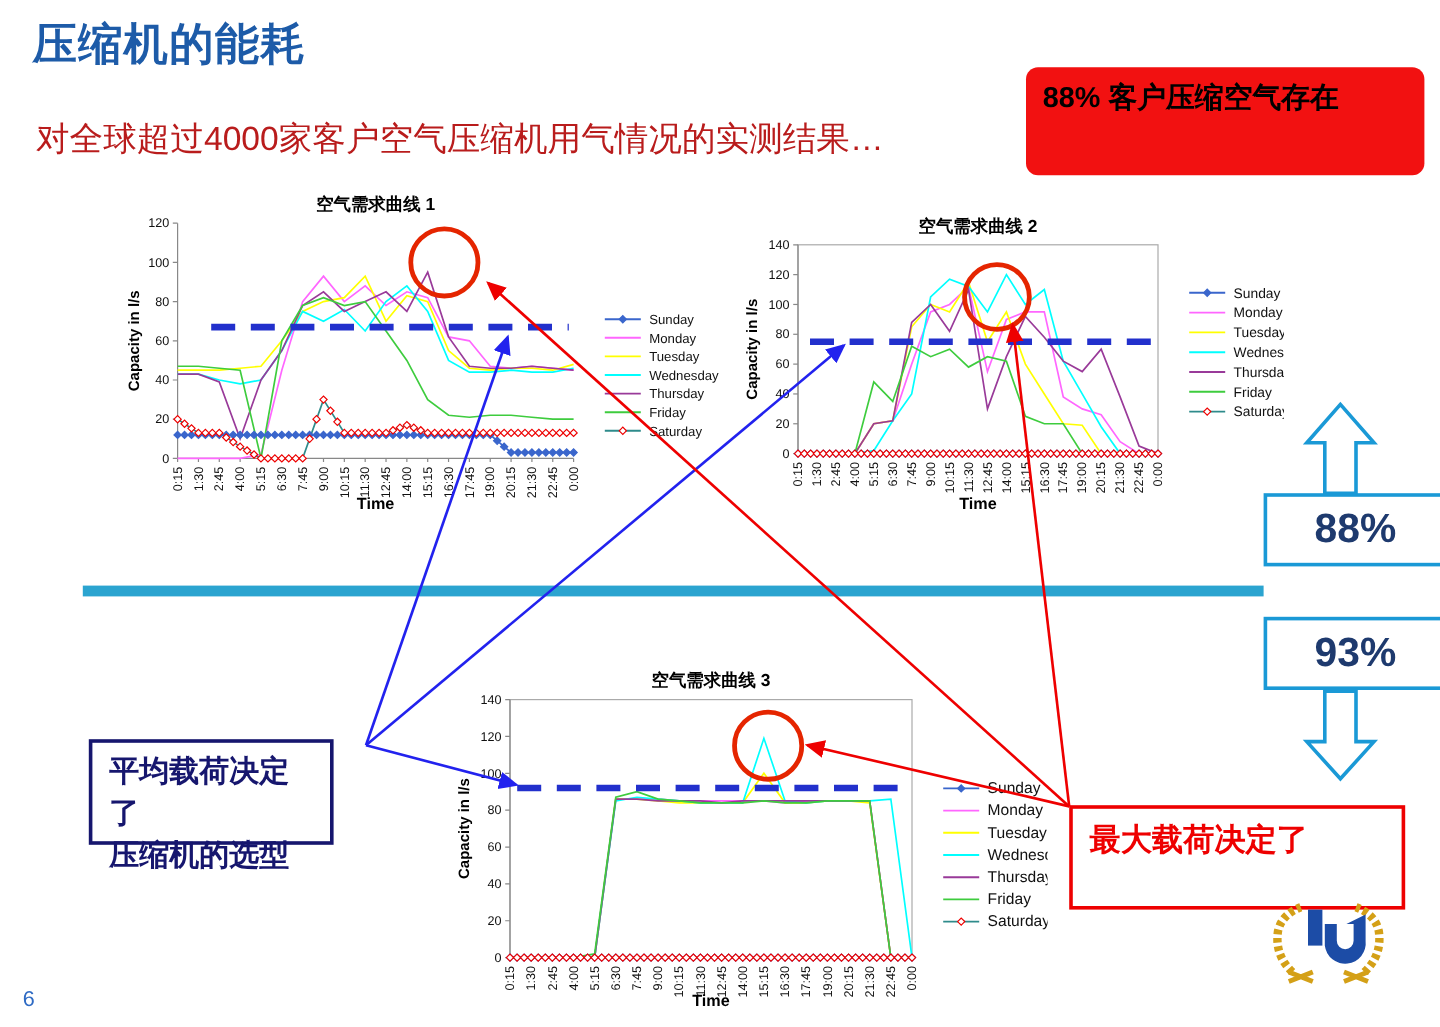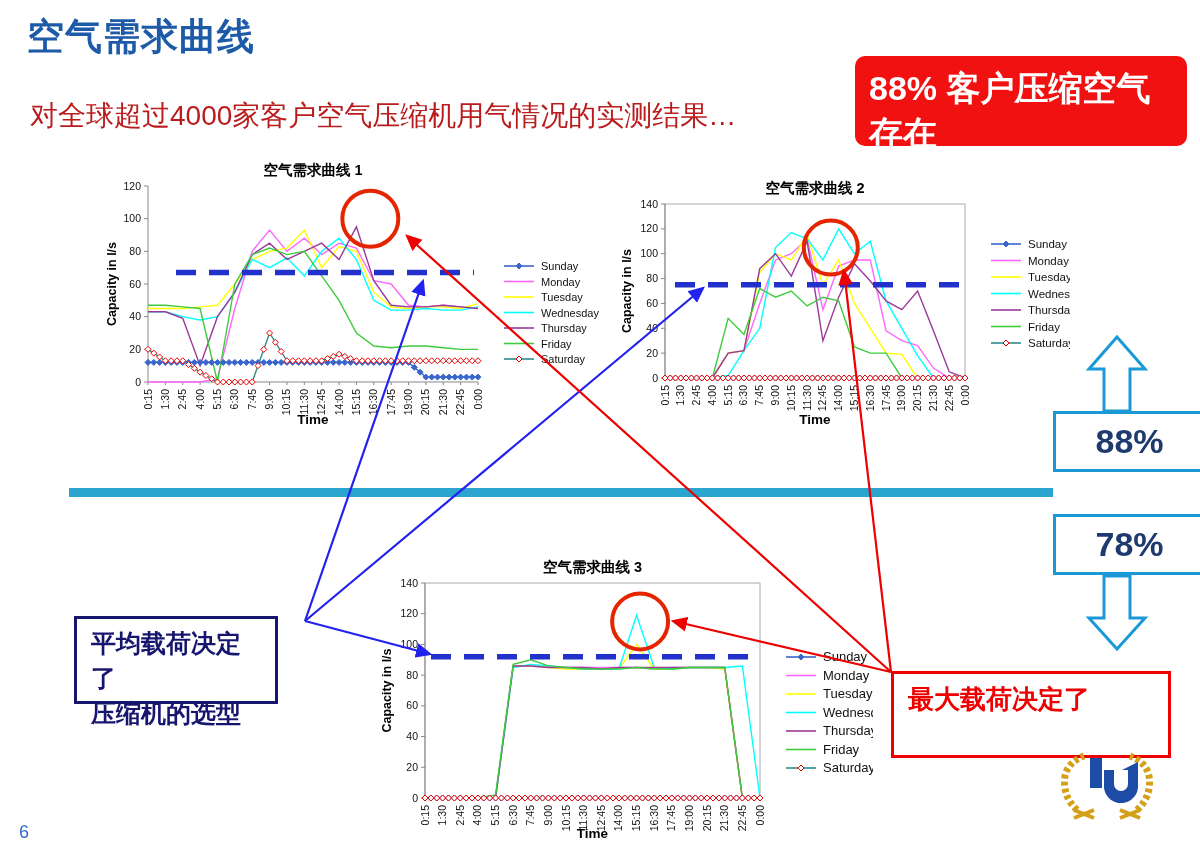--- a/index.html
+++ b/index.html
@@ -2,47 +2,46 @@
 <html><head>
 <meta charset="utf-8">
 <style>
   html,body{margin:0;padding:0;background:#fff;}
   .slide{position:relative;width:1200px;height:856px;background:#fff;overflow:hidden;
          font-family:"Liberation Sans","DejaVu Sans",sans-serif;}
   .abs{position:absolute;}
   .page-title{left:27px;top:12px;font-size:37px;font-weight:bold;color:#1d5ba8;letter-spacing:1px;}
   .page-subtitle{left:30px;top:97px;font-size:28px;font-weight:normal;color:#b91c1c;}
   .badge{left:855px;top:56px;width:332px;height:90px;background:#f21111;border-radius:10px;
-         color:#ffffff;font-size:34px;font-weight:bold;line-height:1.33;padding:10px 14px;box-sizing:border-box;}
+         color:#000000;font-size:24px;font-weight:bold;line-height:1.33;padding:10px 14px;box-sizing:border-box;}
   .divider{left:69px;top:488px;width:984px;height:9px;background:#2ba4d0;}
   .statbox{width:153px;height:61px;border:3px solid #1a99d6;background:#fff;color:#1e3a6e;
            font-size:34px;font-weight:bold;display:flex;align-items:center;justify-content:center;box-sizing:border-box;}
   .stat-top{left:1053px;top:411px;}
   .stat-bottom{left:1053px;top:514px;}
   .callout{background:#fff;box-sizing:border-box;font-weight:bold;line-height:1.4;padding:7px 14px;}
   .callout-left{left:74px;top:616px;width:204px;height:88px;border:3px solid #16166e;color:#16166e;font-size:25px;}
   .callout-right{left:891px;top:671px;width:280px;height:87px;border:3px solid #ee0000;color:#ee0000;font-size:26px;}
   .page-number{left:19px;top:822px;font-size:18px;color:#2f6bc4;}
   .chart-svg{position:absolute;}
   .overlay{left:0;top:0;width:1200px;height:856px;pointer-events:none;}
   .logo{left:1032px;top:748px;width:150px;height:100px;}
   .logo-text{left:1030px;top:810px;width:150px;text-align:center;font-family:"DejaVu Serif","Liberation Serif",serif;
              font-style:italic;font-weight:bold;font-size:27px;color:#2b55a8;}
 </style>
 </head>
 <body>
 
 <div class="slide">
 
-  <div class="abs page-title">空气需求曲线</div>
+  <div class="abs page-title">压缩机的能耗</div>
   <div class="abs page-subtitle">对全球超过4000家客户空气压缩机用气情况的实测结果…</div>
 
   <div class="abs badge">
     <div>88% 客户压缩空气存在</div>
-    <div>需求量的严重波动</div>
   </div>
 
   <svg class="chart-svg" style="left:103px;top:156px;" width="500" height="272" viewBox="0 0 500 272">
       <line x1="45" y1="30" x2="45" y2="226" stroke="#888" stroke-width="1"></line>
       <line x1="45" y1="226" x2="375" y2="226" stroke="#888" stroke-width="1"></line>
       <line x1="41" y1="226" x2="45" y2="226" stroke="#888"></line>
       <text x="38" y="229.5" text-anchor="end" font-size="10.5" fill="#111">0</text>
       <line x1="41" y1="193.33333333333334" x2="45" y2="193.33333333333334" stroke="#888"></line>
       <text x="38" y="196.83333333333334" text-anchor="end" font-size="10.5" fill="#111">20</text>
       <line x1="41" y1="160.66666666666669" x2="45" y2="160.66666666666669" stroke="#888"></line>
@@ -650,21 +649,21 @@
       <path d="M420,215 L423,212 L426,215 L423,218 Z" fill="#fff" stroke="#ee0000" stroke-width="1"></path>
       <text x="445" y="219" font-size="13" fill="#111">Saturday</text>
     </svg>
 
   <div class="abs divider"></div>
 
   <div class="abs statbox stat-top">
     <span>88%</span>
   </div>
   <div class="abs statbox stat-bottom">
-    <span>78%</span>
+    <span>93%</span>
   </div>
 
   <div class="abs callout callout-left">
     <div>平均载荷决定了</div>
     <div>压缩机的选型</div>
   </div>
   <div class="abs callout callout-right">
     <div>最大载荷决定了</div>
   </div>
 

